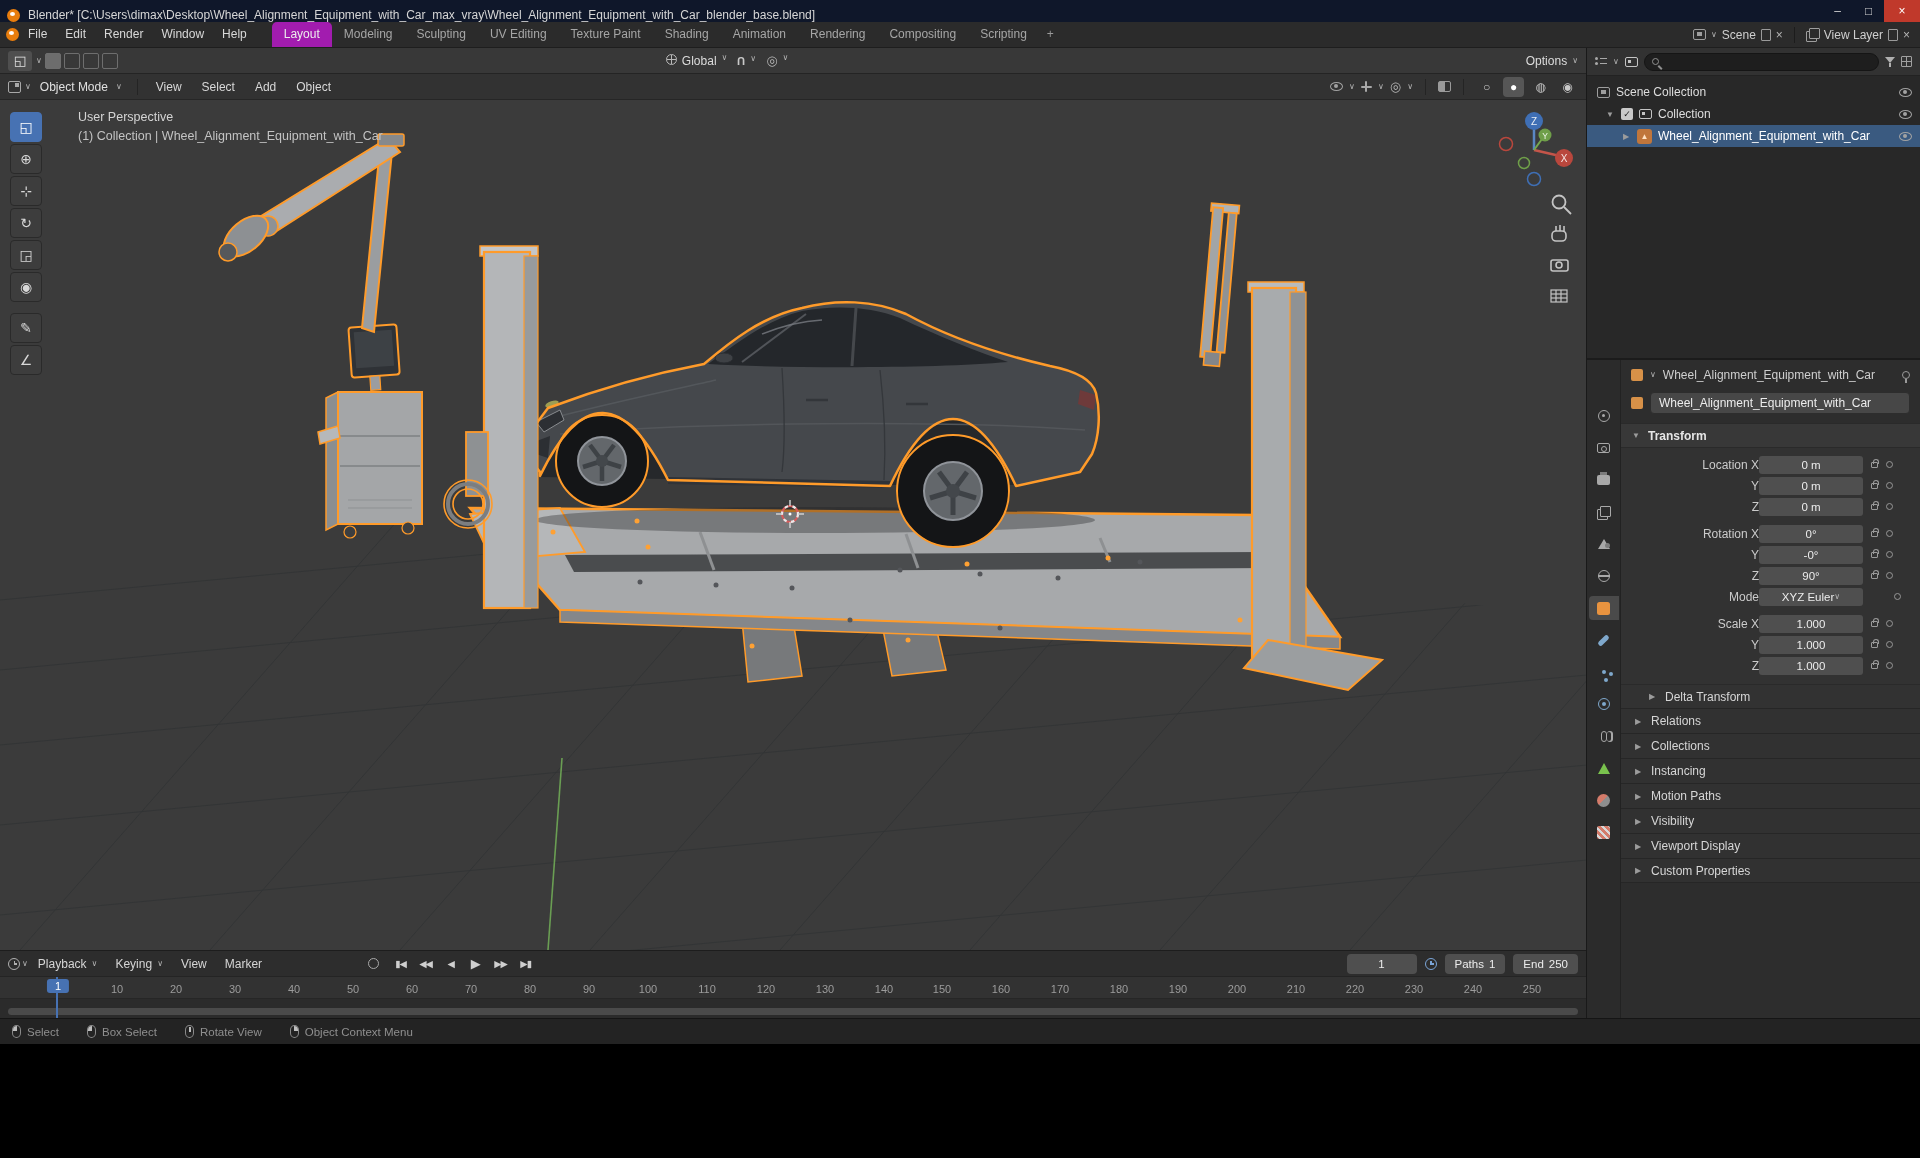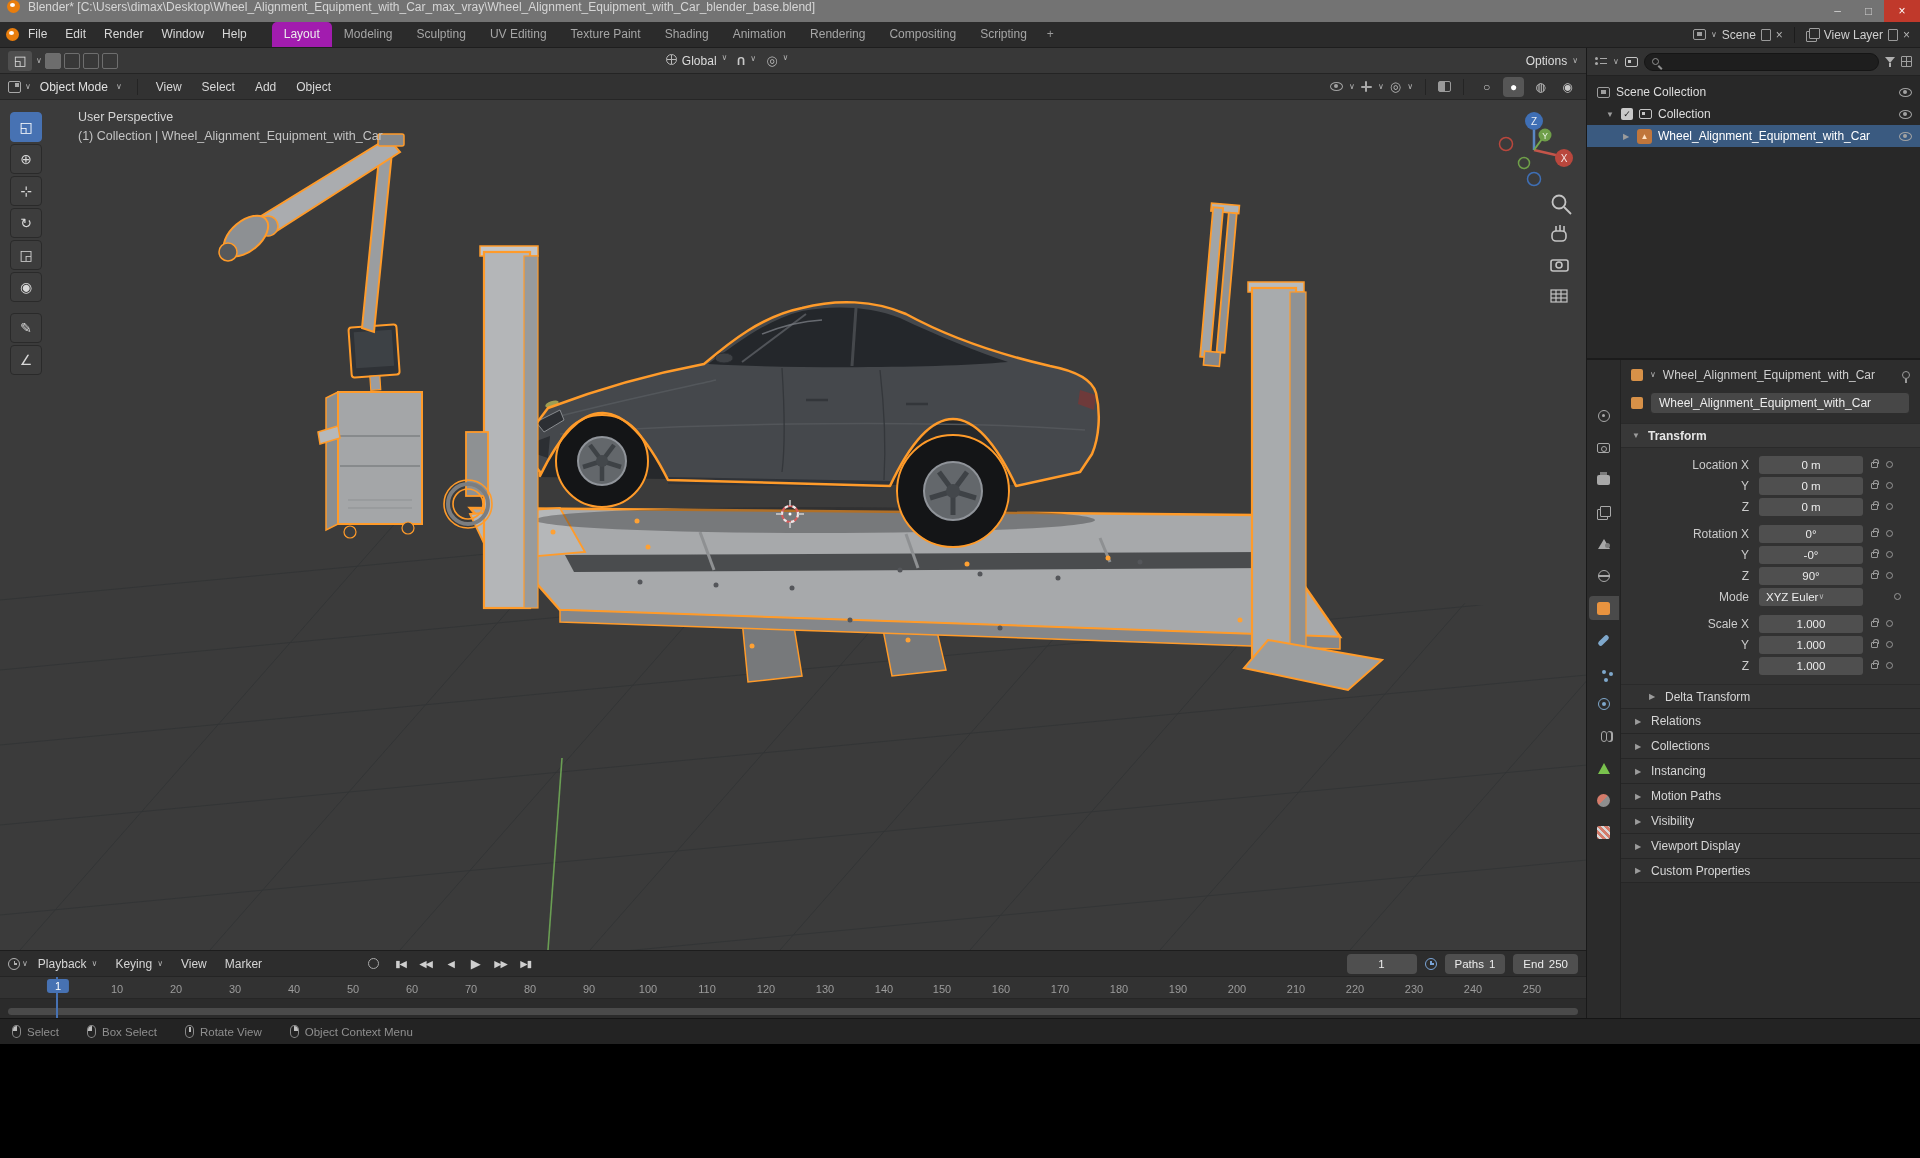--- a/index.html
+++ b/index.html
@@ -1,21 +1,21 @@
 <!DOCTYPE html>
 <html><head>
 <meta charset="utf-8">
 <style>
   *{box-sizing:border-box;margin:0;padding:0}
   html,body{width:1920px;background:#000}
   body{font-family:"Liberation Sans","DejaVu Sans",sans-serif;font-size:12px;color:#d0d0d0;-webkit-font-smoothing:antialiased}
   .window{width:1920px;height:1044px;background:#2d2d2d;display:flex;flex-direction:column;overflow:hidden}
 
   
-  .titlebar{height:22px;background:#737373;display:flex;align-items:flex-start;gap:8px;padding-left:7px;flex:0 0 auto}
+  .titlebar{height:22px;background:#0f172a;display:flex;align-items:flex-end;gap:8px;padding-left:7px;flex:0 0 auto}
   .blogo{width:13px;height:13px;border-radius:50%;background:#e87d0d;position:relative;flex:0 0 auto}
   .blogo::after{content:"";position:absolute;left:3px;top:3px;width:5px;height:4px;border-radius:50%;background:#fff}
   .tb-title{font-size:12px;color:#d6d6d6;white-space:nowrap}
   .win-controls{margin-left:auto;display:flex;height:100%}
   .win-btn{width:31px;height:22px;display:flex;align-items:center;justify-content:center;color:#cfcfcf;font-size:12px}
   .win-btn.close{background:#c0392b;color:#fff;width:36px}
 
   
   .topbar{height:26px;background:#2b2b2b;border-bottom:1px solid #1e1e1e;display:flex;align-items:center;flex:0 0 auto;padding-left:6px}
   .menu-item{padding:0 9px;color:#d8d8d8;line-height:25px}
@@ -160,23 +160,23 @@
   .pcontent{flex:1;display:flex;flex-direction:column;overflow:hidden;background:#2d2d2d}
   .pbreadcrumb{height:30px;display:flex;align-items:center;gap:7px;padding:0 10px;color:#cfcfcf}
   .bc-obj-ico{width:12px;height:12px;background:#d79148;border-radius:2px;flex:0 0 auto}
   .pin-ico{margin-left:auto;width:8px;height:8px;border:1.5px solid #9a9a9a;border-radius:50%;position:relative}
   .pin-ico::after{content:"";position:absolute;left:2.2px;top:7px;width:1.5px;height:4px;background:#9a9a9a}
   .pname-row{display:flex;align-items:center;gap:7px;padding:2px 10px 9px}
   .pname-input{flex:1;height:22px;background:#474747;border:1px solid #2d2d2d;border-radius:4px;color:#ececec;font-size:12px;padding:0 8px;font-family:inherit;outline:none}
   .panel-hd{height:25px;background:#383838;display:flex;align-items:center;gap:7px;padding:0 10px;color:#e5e5e5;border-top:1px solid #2a2a2a;border-bottom:1px solid #2a2a2a;font-weight:bold}
   .transform-body{background:#323232;padding:6px 0 8px}
   .trow{height:21px;display:flex;align-items:center}
-  .trow .lbl{width:138px;text-align:right;padding-right:10px;color:#cbcbcb}
+  .trow .lbl{width:138px;text-align:right;color:#cbcbcb}
   .fld{width:104px;height:18px;background:#4f4f4f;border-radius:3px;display:flex;align-items:center;justify-content:center;color:#ececec;font-size:11.5px}
-  .fld.dd{justify-content:flex-start;padding:8px 7px}
+  .fld.dd{justify-content:center;padding:8px 7px}
   .lock{width:7px;height:6px;border:1.2px solid #9a9a9a;border-radius:1px;position:relative;margin-left:8px;flex:0 0 auto}
   .lock::before{content:"";position:absolute;top:-4px;left:0.5px;width:4px;height:4px;border:1.2px solid #9a9a9a;border-bottom:none;border-radius:3px 3px 0 0}
   .kdot{width:7px;height:7px;border:1.5px solid #969696;border-radius:50%;margin-left:8px;flex:0 0 auto}
   .subpanel{height:24px;display:flex;align-items:center;gap:8px;padding-left:26px;background:#323232;color:#d6d6d6;border-top:1px solid #2a2a2a}
   .cpanel{height:25px;display:flex;align-items:center;gap:8px;padding-left:12px;background:#313131;color:#d6d6d6;border-top:1px solid #262626}
   .cpanel:last-child{border-bottom:1px solid #262626}
 
   
   .statusbar{height:26px;background:#232323;border-top:1px solid #151515;display:flex;align-items:center;padding:0 12px;color:#8f8f8f;font-size:11.5px;flex:0 0 auto}
   .sb-item{display:flex;align-items:center;gap:6px;margin-right:28px}

